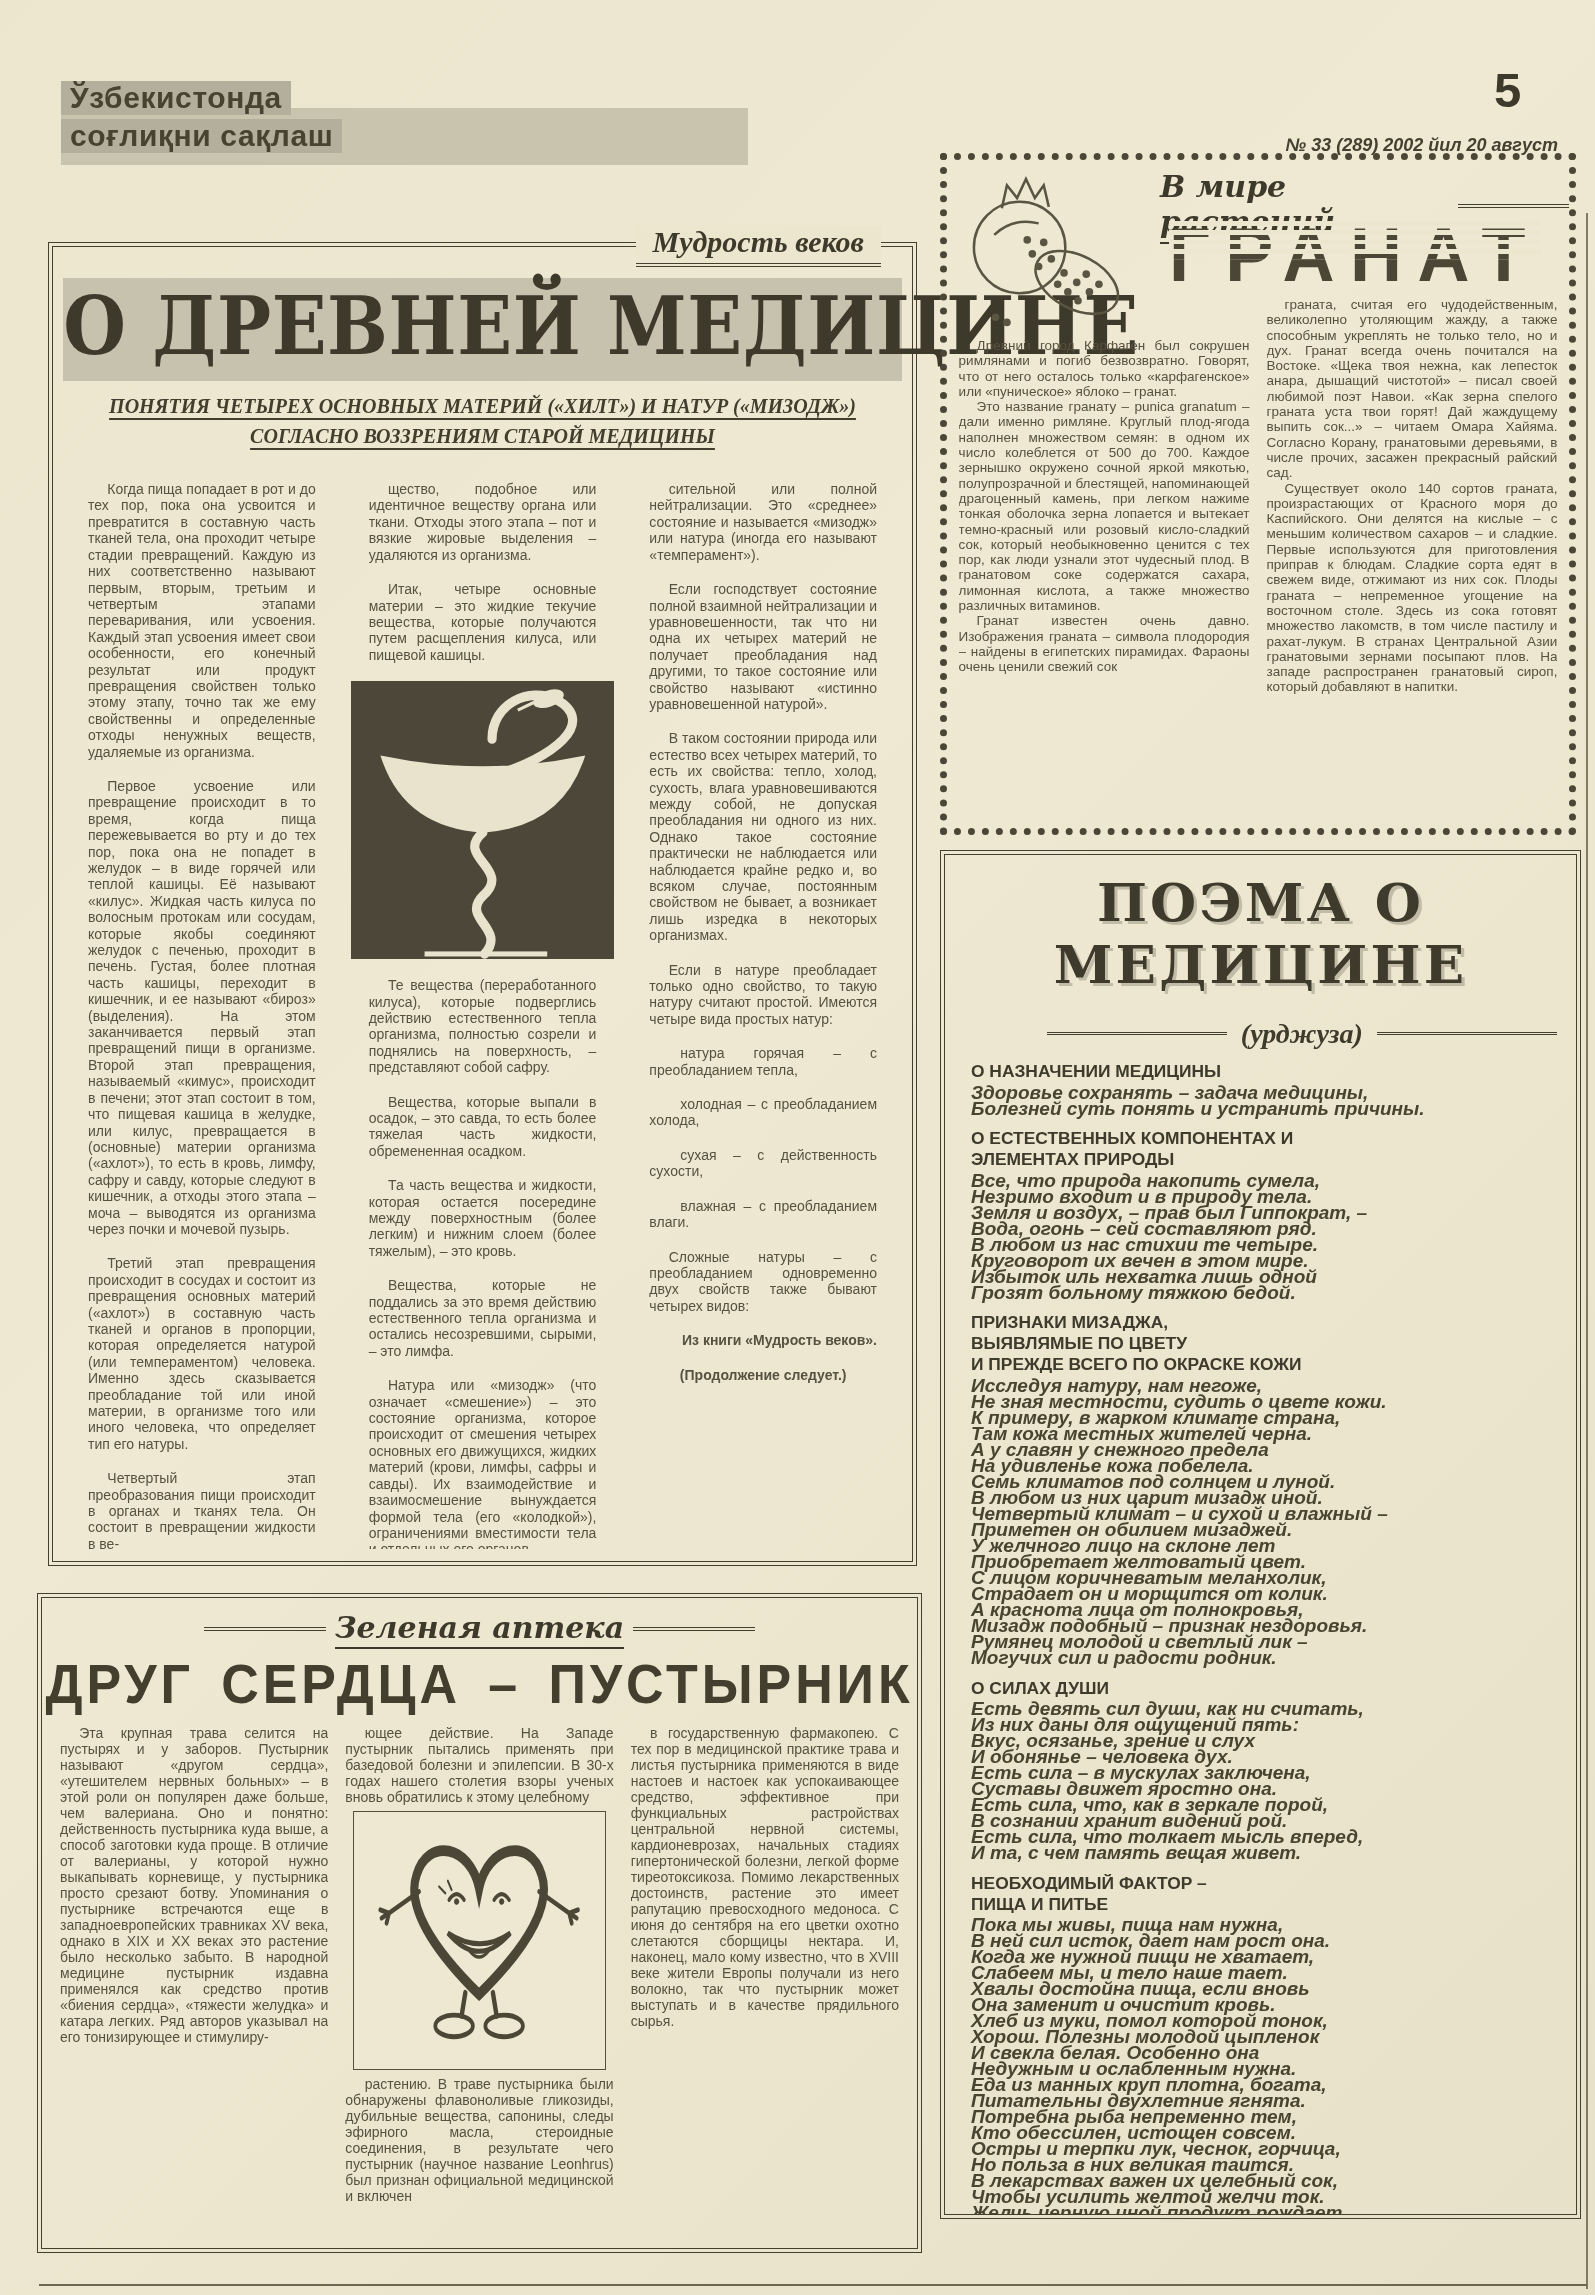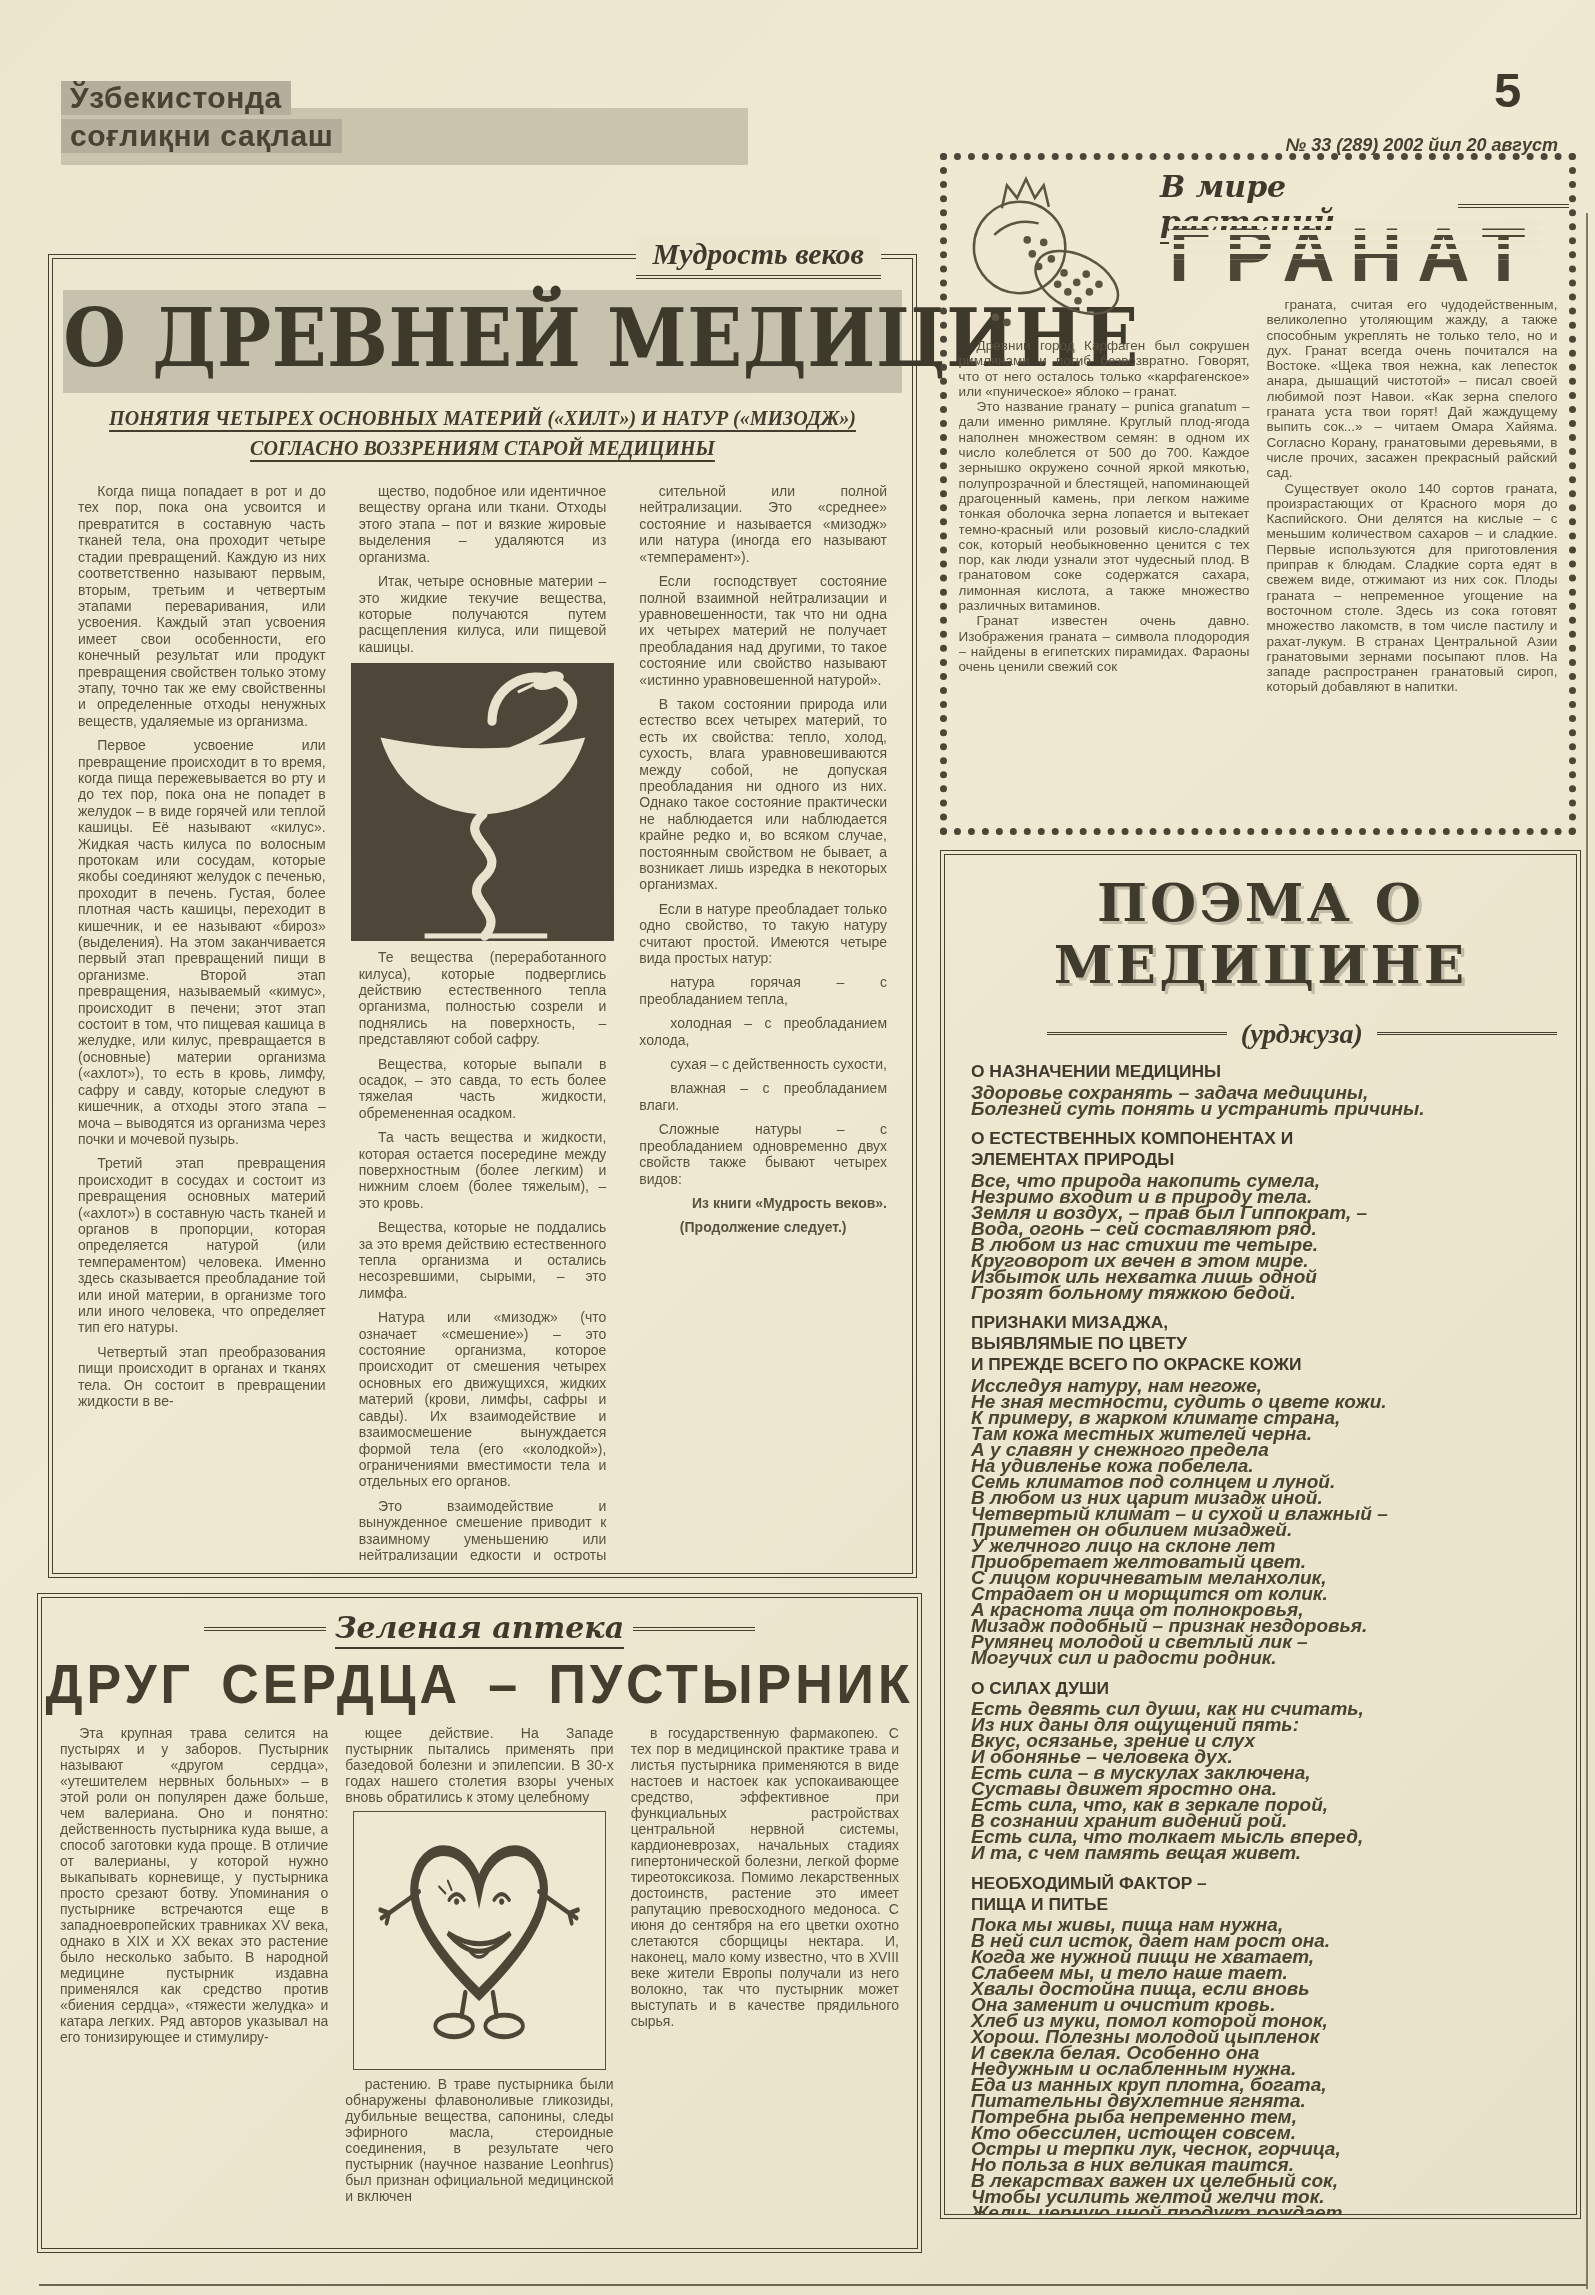--- a/index.html
+++ b/index.html
@@ -17,33 +17,33 @@
   .chip2 { left:61px; top:119px; }
   .page-number { position:absolute; left:1494px; top:62px; font-size:49px; font-weight:bold; color:#3d392b; }
   .issue-info { position:absolute; right:37px; top:135px; font-size:18px; font-weight:bold; font-style:italic; color:#45402f; }
   .page-edge-right { position:absolute; left:1586px; top:213px; width:1.9px; height:2076px; background:#817b64; }
   .page-edge-bottom { position:absolute; left:39px; top:2284px; width:1548px; height:1.9px; background:#6d6752; }
 
   
   .dbox { position:absolute; border:1.9px solid #45402e; outline:1.9px solid #45402e; outline-offset:3.9px; background:transparent; overflow:visible; }
 
   
-  #medicine-box { left:52px; top:258px; width:861px; height:1316px; }
+  #medicine-box { left:52px; top:246px; width:861px; height:1316px; }
   .rubric-wisdom { position:absolute; top:-22px; right:31px; background:#ece6cf; padding:0 17px 3.9px;
     font-family:"Liberation Serif",serif; font-style:italic; font-weight:bold; font-size:30px;
     color:#3d392b; border-bottom:4.5px double #45402e; }
   .headline-band { margin:31px 10.3px 10.3px; background:#c7c2ad; text-align:center; padding:5.2px 0 13px; }
   .headline-band .hl { display:inline-block; font-family:"DejaVu Serif",serif; font-weight:bold;
     font-size:72px; letter-spacing:0.6px; color:#3d392b; transform:scaleY(1.12); white-space:nowrap; }
   .subhead { margin:3.9px 30px 9px; text-align:center; font-family:"Liberation Serif",serif;
     font-style:italic; font-weight:bold; font-size:20px; line-height:30px; color:#423d2c;
     text-decoration:underline; text-underline-offset:5.2px; text-decoration-thickness:1.9px; }
   .m-cols { display:flex; gap:17px; padding:2.6px 17px 0; height:1089px; overflow:hidden; }
   .ncol { flex:1; font-size:14px; line-height:16.4px; text-align:justify; color:#57523f; overflow:hidden; }
-  .ncol p { margin:8px; text-indent:19.3px; }
+  .ncol p { margin:18px; text-indent:19.3px; }
   .hygieia { width:100%; height:278px; margin:6.4px 0 5.2px; display:block; }
   .nat-line { text-indent:31px !important; }
   .credit { text-align:right !important; text-indent:0 !important; font-weight:bold; }
   .credit-footer { text-align:center; text-indent:0 !important; font-weight:bold; }
 
   
   #granat-box { left:940px; top:153px; width:636px; height:682px; border:7px dotted #4b4636; position:absolute; overflow:hidden; }
   .granat-header { position:relative; height:137px; }
   .pomegranate-wrap { position:absolute; left:7.7px; top:5.2px; width:180px; height:165px; }
   .rubric-plants { position:absolute; left:213px; top:9px; display:flex; align-items:center; gap:14px; }

